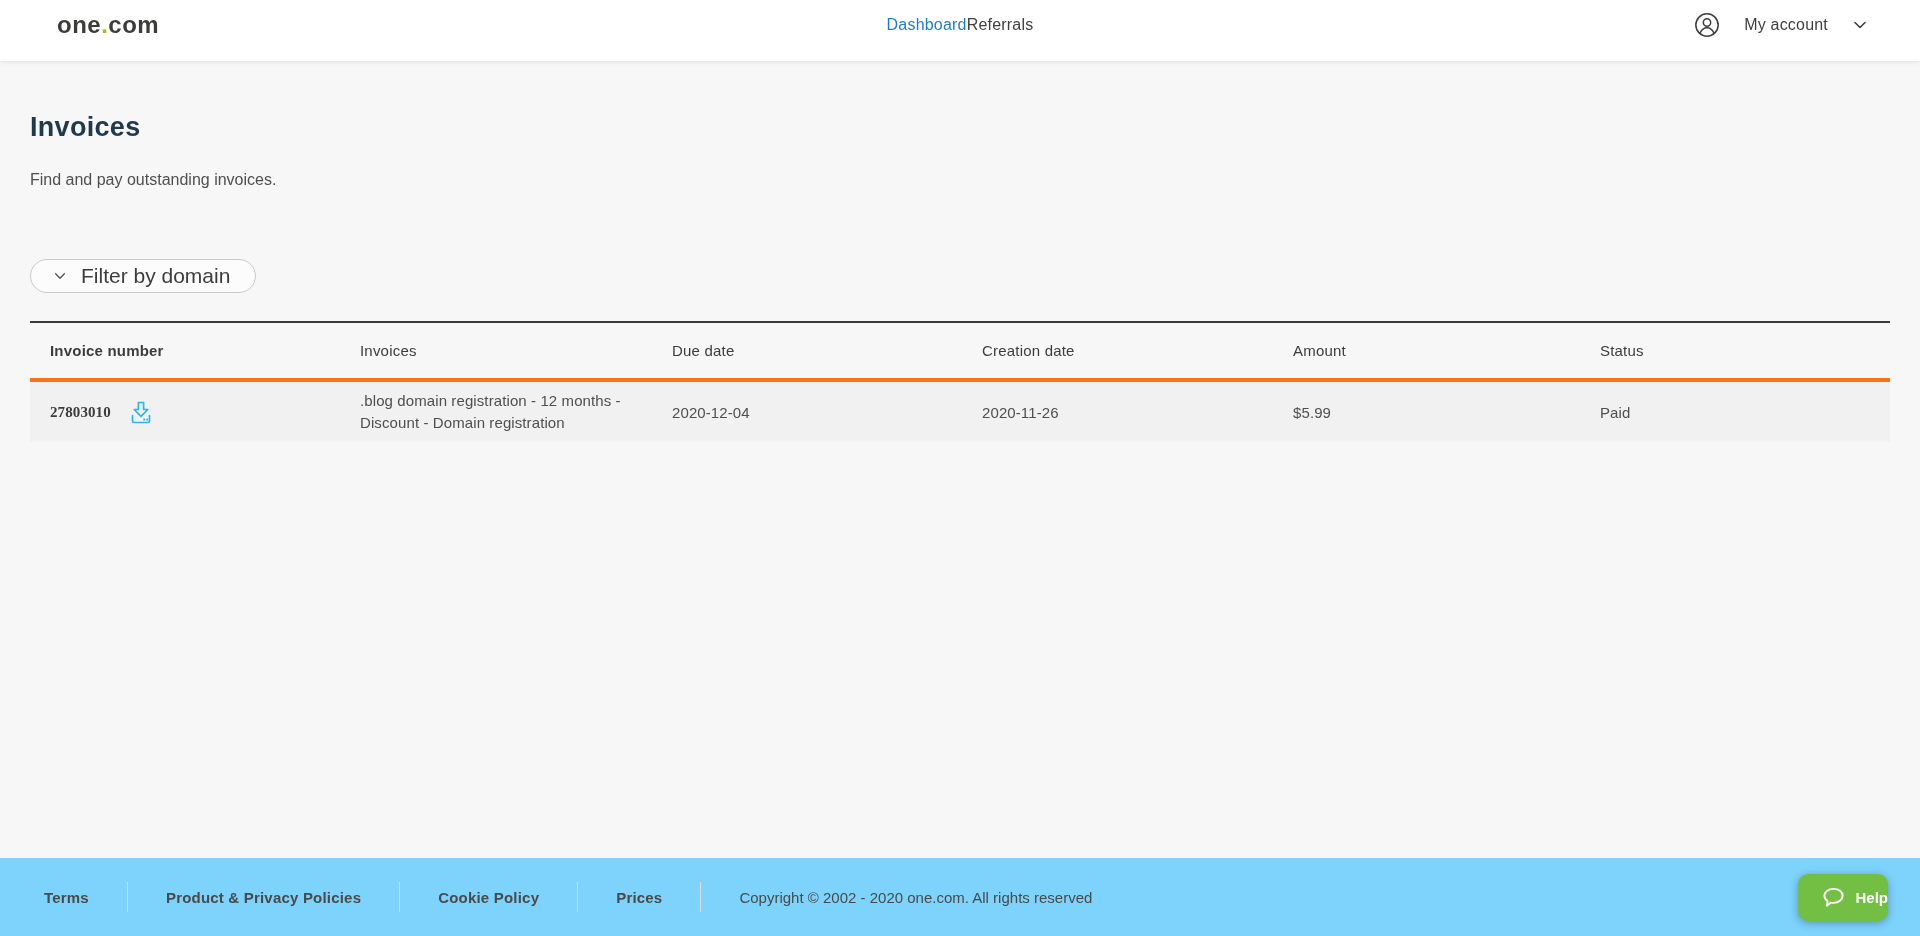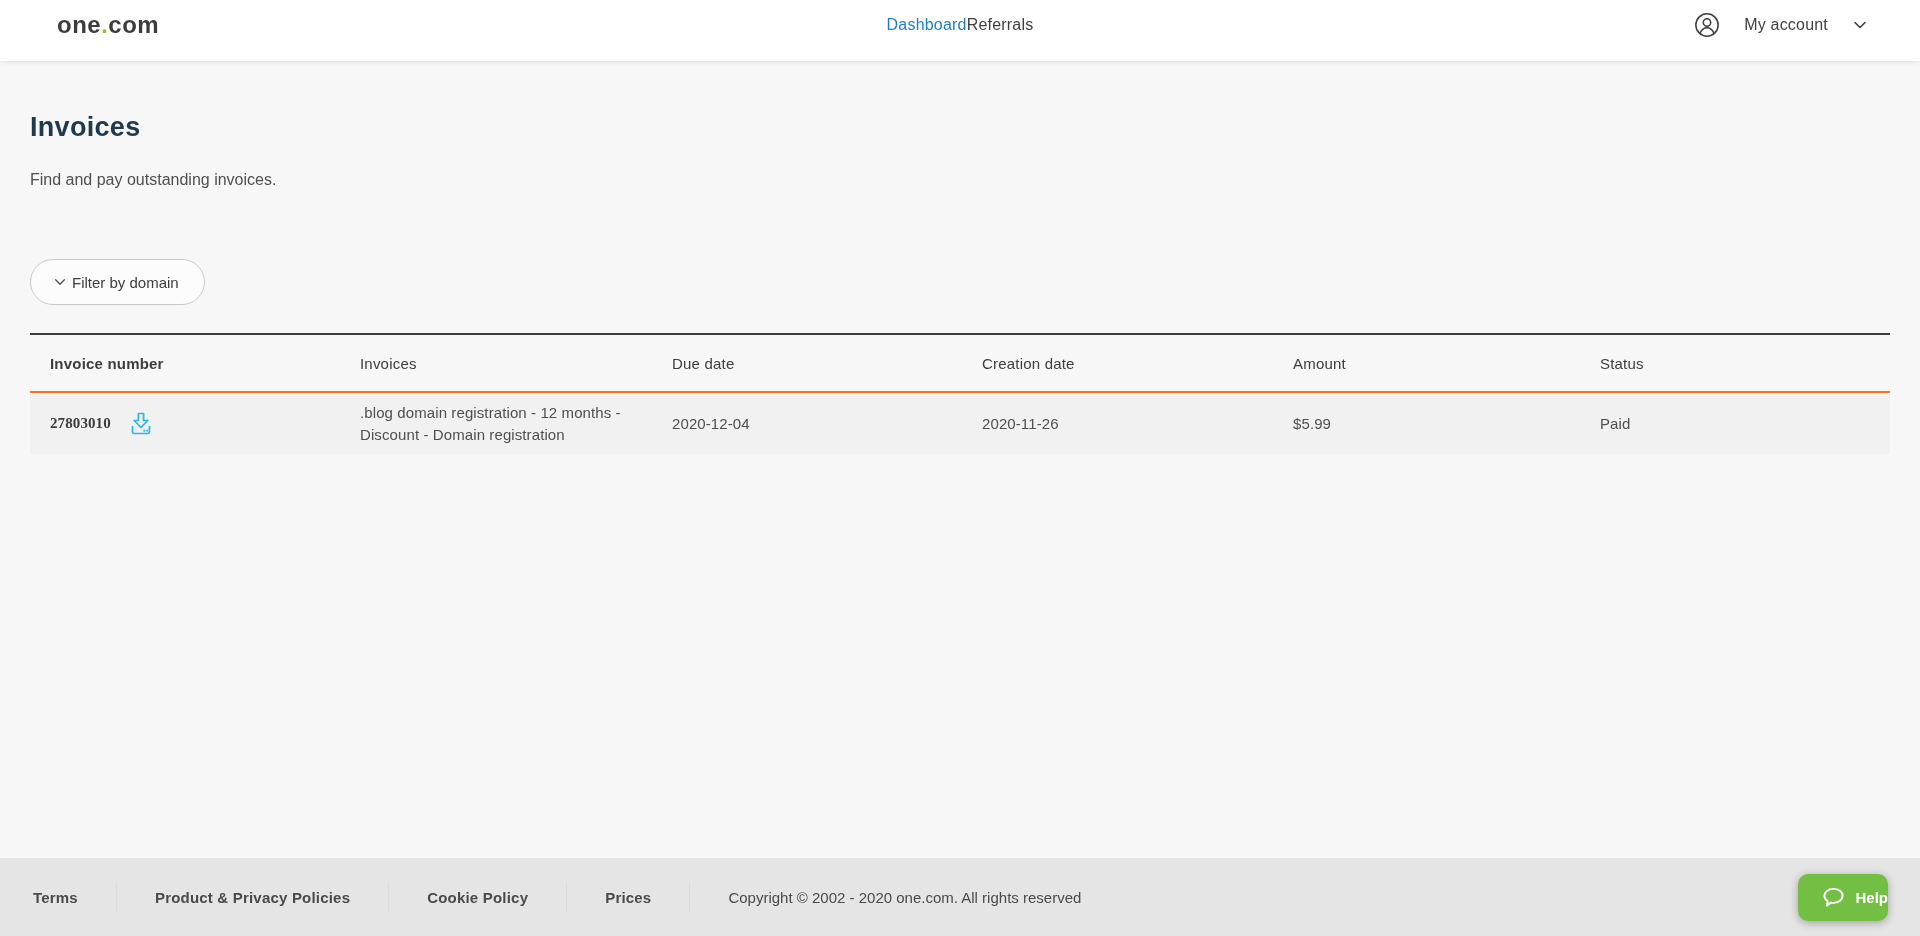--- a/index.html
+++ b/index.html
@@ -69,44 +69,44 @@
     color: #1e3a4c;
     letter-spacing: 0.3px;
   }
   .page-subtitle {
     margin-top: 28px;
     font-size: 16px;
     color: #4f4f4f;
   }
   .filter-btn {
     margin-top: 70px;
-    height: 46px;
+    height: 34px;
     display: inline-flex;
     align-items: center;
-    gap: 5px;
+    gap: 14px;
     padding: 0 25px 0 22px;
     background: #fcfcfc;
     border: 1px solid #c9c9c9;
     border-radius: 23px;
-    font-size: 15px;
+    font-size: 21px;
     color: #3d3d3d;
     cursor: pointer;
     font-family: inherit;
   }
 
   
   .invoice-table-wrap { margin-top: 28px; }
   table.invoice-table {
     width: 100%;
     border-collapse: collapse;
     table-layout: fixed;
   }
   table.invoice-table thead tr {
     border-top: 2px solid #3a3a3a;
-    border-bottom: 2px solid #f97316;
+    border-bottom: 4px solid #f97316;
     height: 58px;
   }
   table.invoice-table th {
     text-align: left;
     font-size: 15px;
     font-weight: 400;
     color: #3d3d3d;
     padding: 0 10px 0 20px;
     letter-spacing: 0.2px;
   }
@@ -126,24 +126,24 @@
   .invoice-number { font-weight: 700; color: #3d3d3d; font-family: Liberation Serif, serif; }
   .download-btn {
     background: none; border: none; padding: 0;
     cursor: pointer; display: inline-flex;
   }
   td.product-cell { line-height: 1.45; padding-right: 30px; }
 
   
   .footer {
     flex: 0 0 78px;
-    background: #e5e5e5;
-    display: flex;
-    align-items: center;
-    padding: 0 33px;
+    background: #7dd3fc;
+    display: flex;
+    align-items: center;
+    padding: 0 44px;
     font-size: 15px;
     color: #4a4a4a;
   }
   .footer-link { cursor: pointer; font-weight: 700; letter-spacing: 0.2px; white-space: nowrap; }
   .footer-sep {
     width: 1px;
     height: 30px;
     background: #dcdcdc;
     margin: 0 38px;
     flex: 0 0 1px;

